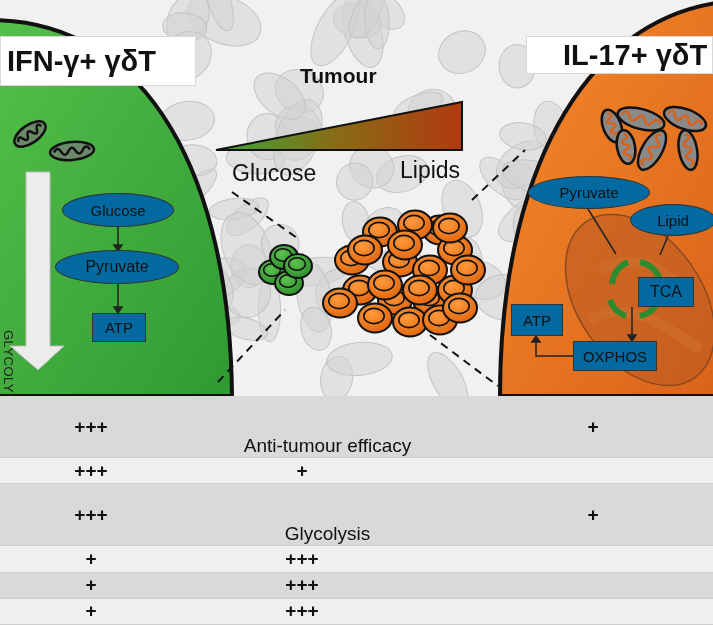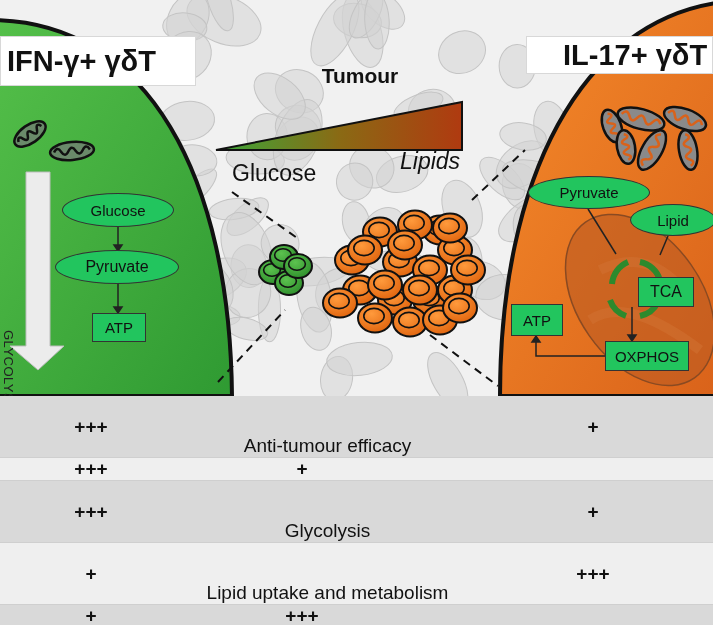--- a/index.html
+++ b/index.html
@@ -3,36 +3,36 @@
 <meta charset="utf-8">
 <style>
   html, body { margin: 0; padding: 0; background: #ffffff; }
   body { width: 713px; height: 625px; position: relative; overflow: hidden; font-family: "Liberation Sans", "DejaVu Sans", sans-serif; }
   #figure { position: absolute; left: 0; top: 0; width: 713px; height: 625px; }
 
   .title-box { position: absolute; background: #ffffff; border: 1px solid #d8d8d8; font-weight: bold; color: #111; display: flex; align-items: center; box-sizing: border-box; }
   #title-left { left: 0; top: 36px; width: 196px; height: 50px; font-size: 29px; padding-left: 6px; }
   #title-right { left: 526px; top: 36px; width: 187px; height: 38px; font-size: 29px; padding-left: 36px; }
 
-  .tumour-label { position: absolute; left: 300px; top: 64px; width: 120px; text-align: center; font-size: 21px; font-weight: bold; color: #111; }
+  .tumour-label { position: absolute; left: 300px; top: 64px; width: 120px; font-size: 21px; font-weight: bold; color: #111; }
   .grad-label { position: absolute; font-size: 23px; color: #111; }
   #glucose-label { left: 232px; top: 160px; }
-  #lipids-label { left: 400px; top: 148px; font-style: italic; }
-
-  .node { position: absolute; display: flex; align-items: center; justify-content: center; color: #111; box-sizing: border-box; background: #22c55e; border: 1.5px solid #333; }
+  #lipids-label { left: 400px; top: 157px; }
+
+  .node { position: absolute; display: flex; align-items: center; justify-content: center; color: #111; box-sizing: border-box; background: #0369a1; border: 1.5px solid #333; }
   .ellipse { border-radius: 50%; }
   #glucose-node { left: 62px; top: 193px; width: 112px; height: 34px; font-size: 15px; }
   #pyruvate-node-left { left: 55px; top: 250px; width: 124px; height: 34px; font-size: 16px; }
   #atp-node-left { left: 92px; top: 313px; width: 54px; height: 29px; font-size: 15px; }
 
   #pyruvate-node-right { left: 528px; top: 176px; width: 122px; height: 33px; font-size: 15px; }
   #lipid-node { left: 630px; top: 204px; width: 86px; height: 32px; font-size: 15px; }
   #tca-node { left: 638px; top: 277px; width: 56px; height: 30px; font-size: 16px; }
   #atp-node-right { left: 511px; top: 304px; width: 52px; height: 32px; font-size: 15px; }
-  #oxphos-node { left: 605px; top: 341px; width: 84px; height: 30px; font-size: 15px; }
+  #oxphos-node { left: 573px; top: 341px; width: 84px; height: 30px; font-size: 15px; }
 
   #glycolysis-label { position: absolute; left: 16px; top: 330px; transform: rotate(90deg); transform-origin: left top; font-size: 13px; color: #222; white-space: nowrap; letter-spacing: 0.5px; }
 
   #table { position: absolute; left: 0; top: 396px; width: 713px; height: 229px; display: flex; flex-direction: column; }
   .trow { flex: 1; display: flex; align-items: center; font-size: 19px; color: #111; border-bottom: 1px solid #cfcfcf; }
   .trow:nth-child(odd) { background: #d9d9d9; }
   .trow:nth-child(even) { background: #efefef; }
   .cell-left { width: 182px; text-align: center; font-weight: bold; }
   .cell-mid { flex: 1; text-align: center; margin-top: 39px; }
   .cell-right { width: 240px; text-align: center; font-weight: bold; padding-right: 0; }
@@ -362,21 +362,20 @@
     <div class="cell-left">+++</div>
     <div class="cell-right">+</div>
   </div>
   <div class="trow">
     <div class="cell-left">+++</div>
     <div class="cell-mid">Glycolysis</div>
     <div class="cell-right">+</div>
   </div>
   <div class="trow">
     <div class="cell-left">+</div>
-    <div class="cell-mid">Lipid uptake and metabolism</div>
     <div class="cell-right">+++</div>
   </div>
   <div class="trow">
     <div class="cell-left">+</div>
     <div class="cell-right">+++</div>
   </div>
   <div class="trow">
     <div class="cell-left">+</div>
     <div class="cell-right">+++</div>
   </div>

